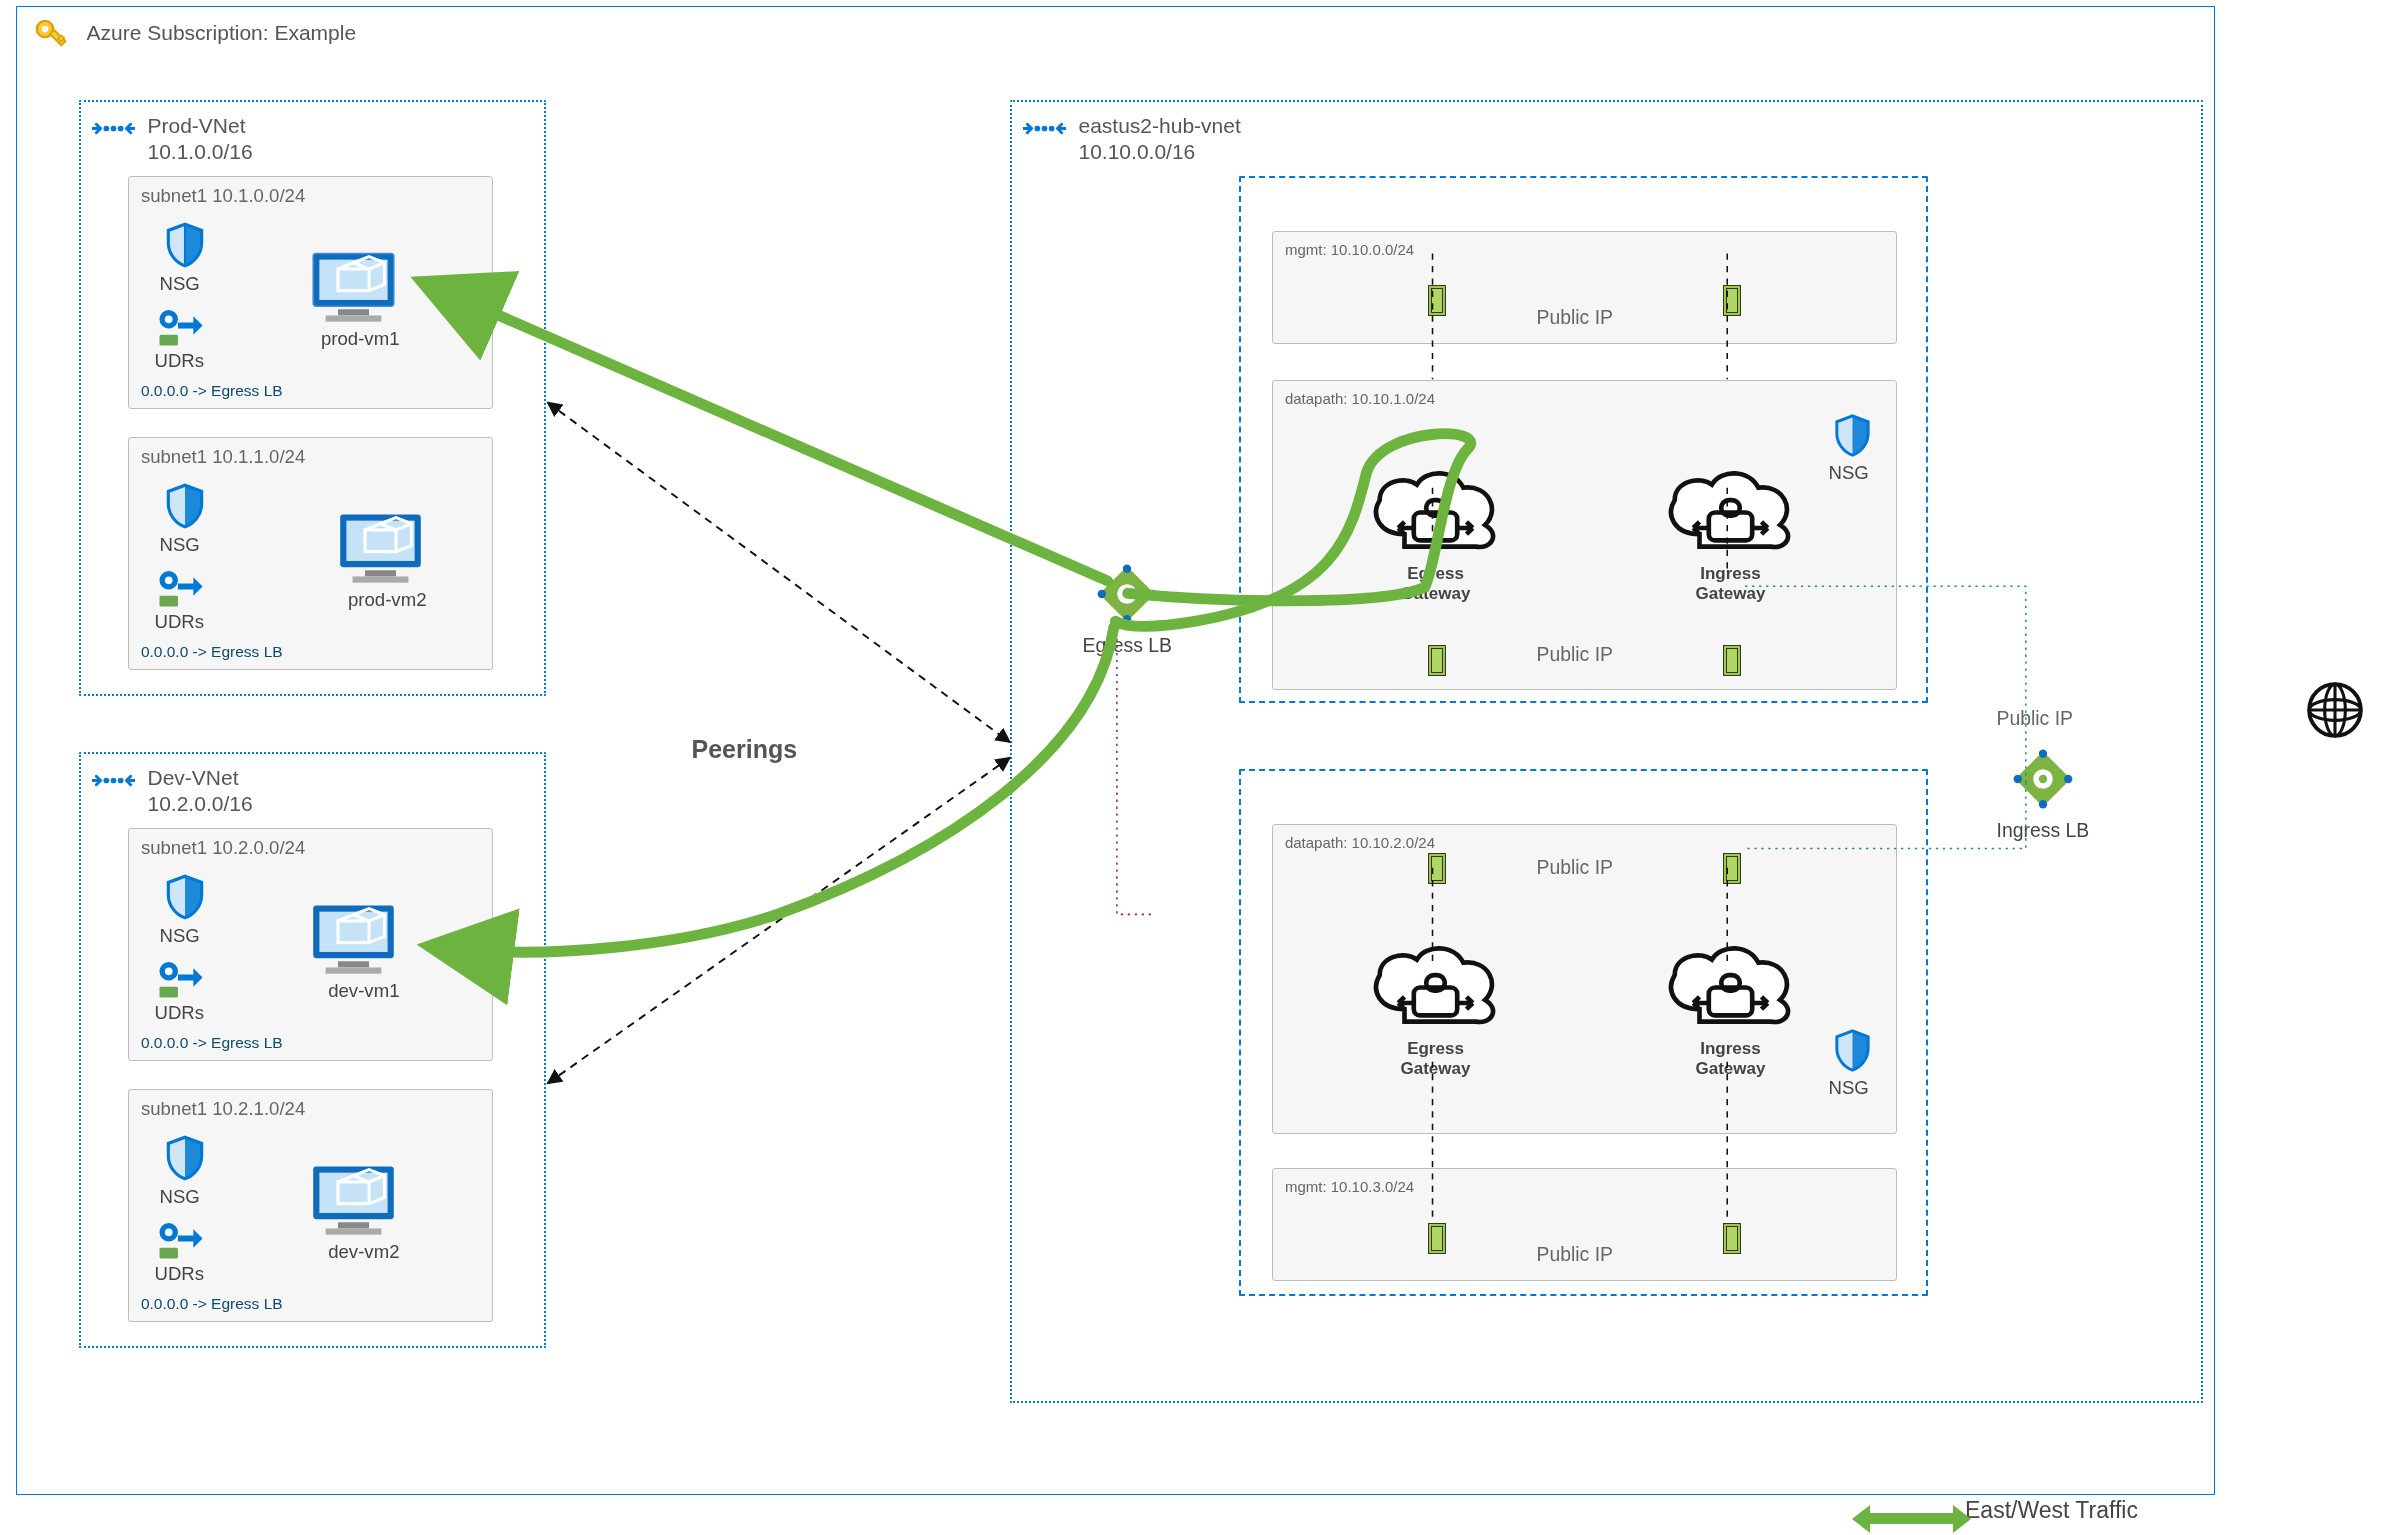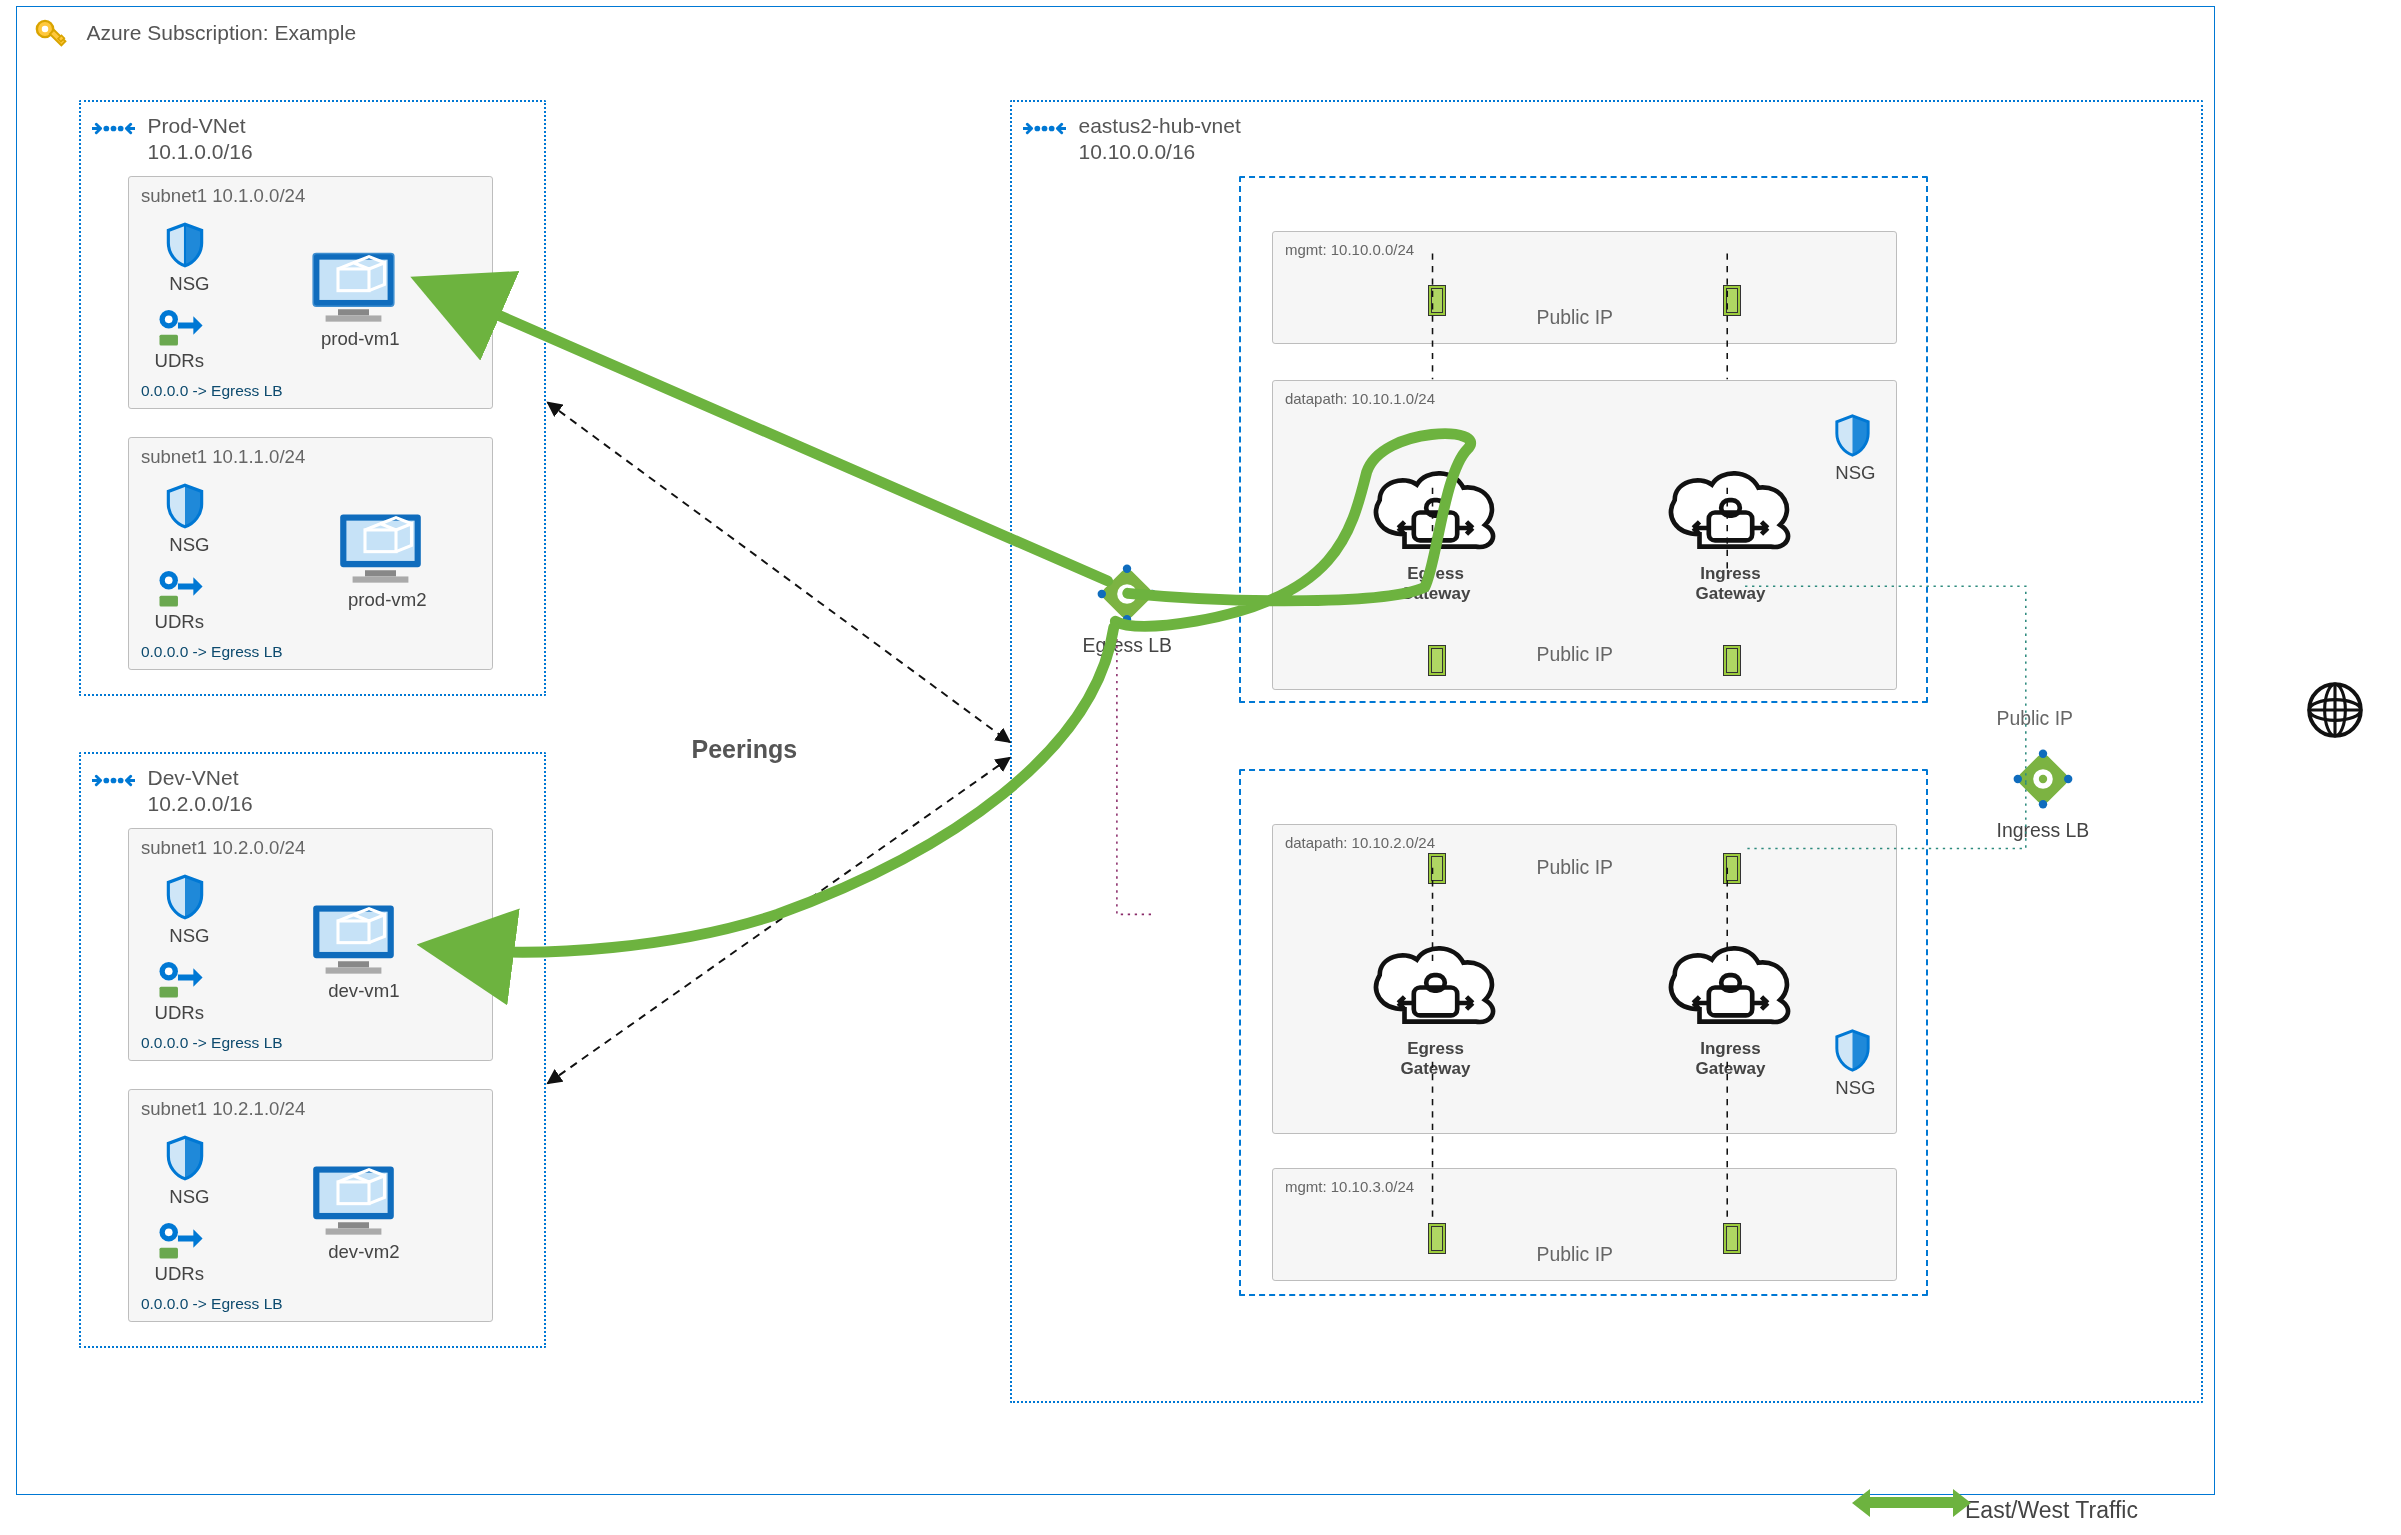--- a/index.html
+++ b/index.html
@@ -67,21 +67,21 @@
   .subnet-label {
     position: absolute; left: 12.4px; top: 7.8px; font-size: 18.6px; color: #666;
   }
   
   .prod-sub1 { left: 47px; top: 74px;  width: 365px; height: 233px; }
   .prod-sub2 { left: 47px; top: 335px; width: 365px; height: 233px; }
   .dev-sub1  { left: 47px; top: 74px;  width: 365px; height: 233px; }
   .dev-sub2  { left: 47px; top: 335px; width: 365px; height: 233px; }
 
   .nsg-block {
-    position: absolute; text-align: right; font-size: 18.6px; color: #444;
+    position: absolute; text-align: left; font-size: 18.6px; color: #444;
   }
   .nsg-block svg { display:block; margin:0 auto 3.1px auto; }
   .udr-block {
     position: absolute; text-align: center; font-size: 18.6px; color: #444;
   }
   .udr-block svg { display:block; margin:0 auto 3.1px auto; }
   .udr-note {
     position: absolute; font-size: 15.5px; color: #0c4a6e;
   }
   .vm-block {
@@ -135,21 +135,21 @@
   .center-label {
     position:absolute; font-size:25px; font-weight:600; color:#555;
   }
 
   .globe {
     position:absolute; left: 2304px; top: 679px; width:62px; height:62px;
   }
 
   .legend {
     position:absolute; left: 1869px; top: 1497px; font-size:23px; color:#444;
-    display:flex; align-items:flex-start; gap:11px;
+    display:flex; align-items:flex-end; gap:11px;
   }
   .legend-arrow {
     width:85px; height:11px; background:var(--green); position:relative;
   }
   .legend-arrow::before, .legend-arrow::after {
     content:""; position:absolute; width:0; height:0;
     border-top:14px solid transparent; border-bottom:14px solid transparent;
     top:-8.5px;
   }
   .legend-arrow::before { left:-17px; border-right:18.6px solid var(--green); }

